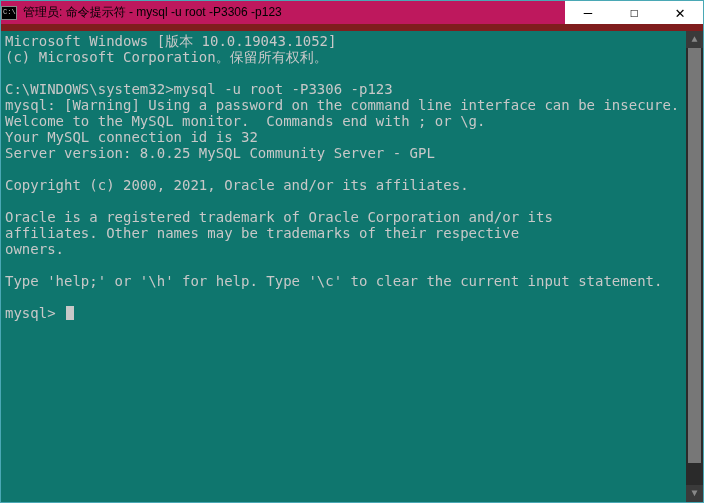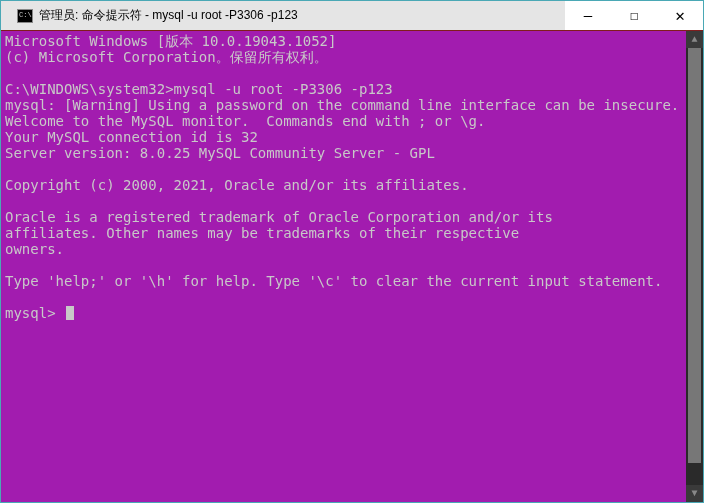--- a/index.html
+++ b/index.html
@@ -6,25 +6,25 @@
     body {
       width: 704px;
       height: 503px;
       background: #000;
       font-family: Consolas, "Courier New", monospace;
       overflow: hidden;
       border: 1px solid #4aa8b5;
     }
     .titlebar {
       height: 30px;
-      background: #e5e5e5;
+      background: #be185d;
       display: flex;
       align-items: center;
-      padding-left: 16px;
-      border-bottom: 1px solid #7f1d1d;
+      padding-left: 0;
+      border-bottom: 7px solid #7f1d1d;
     }
     .titlebar-icon {
       width: 16px;
       height: 14px;
       background: #000;
       border: 1px solid #888;
       margin-right: 6px;
       position: relative;
       flex-shrink: 0;
     }
@@ -54,21 +54,21 @@
       align-items: center;
       justify-content: center;
       color: #000;
       font-size: 14px;
       background: #fff;
     }
     .titlebar-btn.close { font-size: 16px; }
     .terminal-wrap {
       position: relative;
       height: calc(100% - 30px);
-      background: #a21caf;
+      background: #0f766e;
     }
     .terminal {
       height: 100%;
       padding: 2px 4px;
       color: #c8c8c8;
       font-size: 14px;
       line-height: 16px;
       white-space: pre;
       overflow: hidden;
       font-family: "SimSun", Consolas, monospace;

